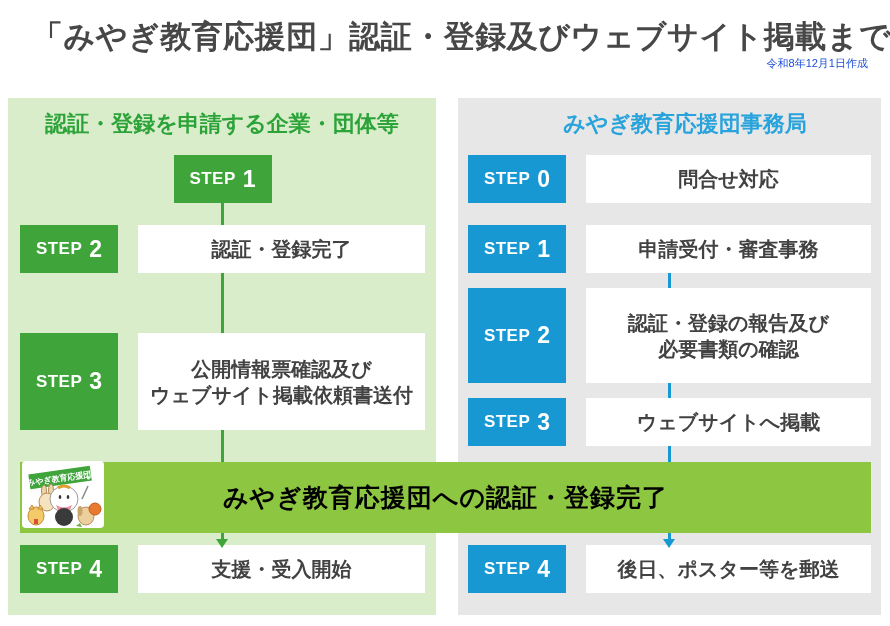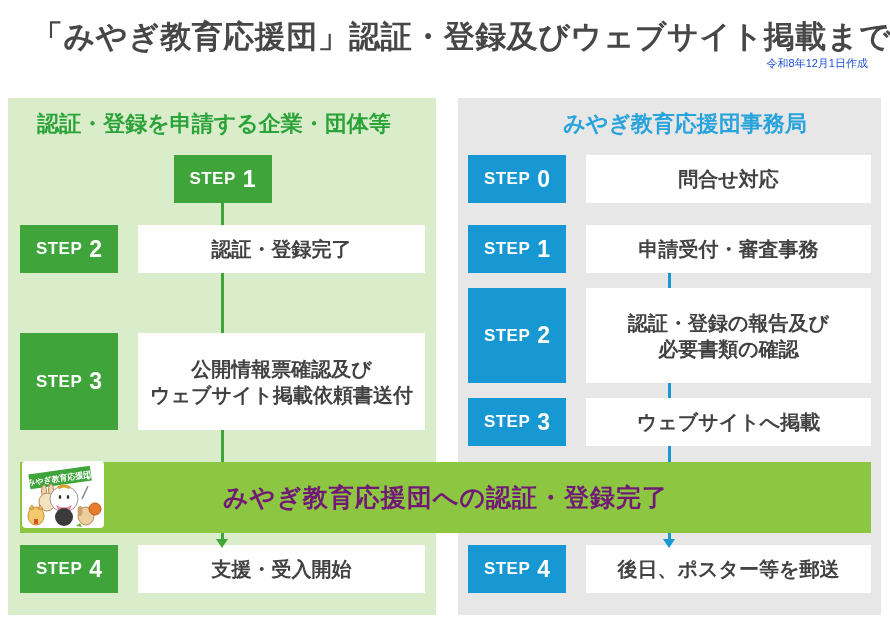--- a/index.html
+++ b/index.html
@@ -13,21 +13,21 @@
   }
   .date-note{
     position:absolute;right:22px;top:56px;font-size:11px;color:#1d4ed8;
   }
   .panel{position:absolute;top:98px;height:517px;}
   .panel-left{left:8px;width:428px;background:#d9edca;}
   .panel-right{left:458px;width:423px;background:#e7e7e7;}
   .col-title{
     position:absolute;top:109px;font-size:22px;font-weight:bold;text-align:center;white-space:nowrap;
   }
-  .col-title-left{left:0;width:428px;color:#2ba338;}
+  .col-title-left{left:8px;width:428px;color:#2ba338;}
   .col-title-right{left:458px;width:454px;color:#29a3dc;}
 
   .row{position:absolute;display:flex;column-gap:20px;justify-content:center;}
   .row-l{left:20px;width:405px;}
   .row-r{left:468px;width:403px;}
   .step-box{
     width:98px;flex:0 0 98px;display:flex;align-items:center;justify-content:center;
     color:#ffffff;font-weight:bold;
   }
   .step-box .step-word{font-size:17px;letter-spacing:0.5px;}
@@ -43,21 +43,21 @@
   .vline-green{background:#3fa53a;}
   .vline-blue{background:#1898d3;}
   .arrowhead{position:absolute;width:0;height:0;border-left:6px solid transparent;border-right:6px solid transparent;}
   .head-green{border-top:9px solid #3fa53a;}
   .head-blue{border-top:9px solid #1898d3;}
 
   .banner{
     position:absolute;left:20px;top:462px;width:851px;height:71px;background:#8dc640;
     display:flex;align-items:center;justify-content:center;z-index:3;
   }
-  .banner-text{color:#701a75;font-size:25px;font-weight:bold;letter-spacing:1px;}
+  .banner-text{color:#000000;font-size:25px;font-weight:bold;letter-spacing:1px;}
   .logo-box{
     position:absolute;left:22px;top:461px;width:82px;height:67px;background:#ffffff;
     border-radius:4px;z-index:4;overflow:hidden;
   }
 </style>
 </head>
 <body>
 
 <div class="page">
 

